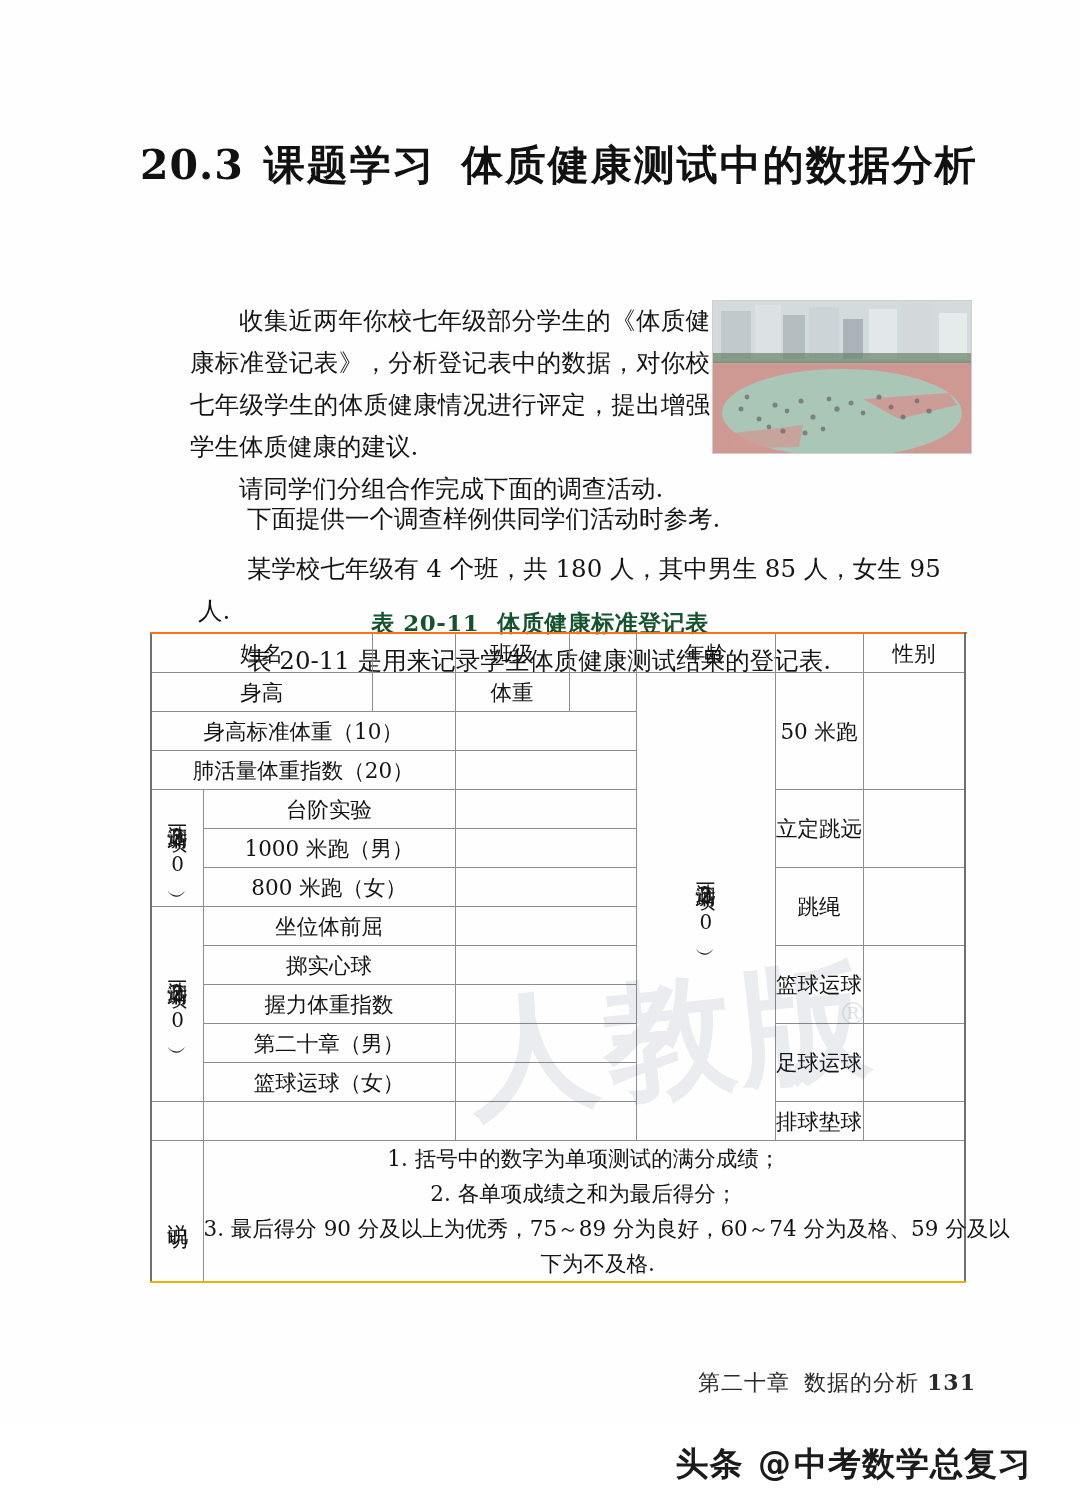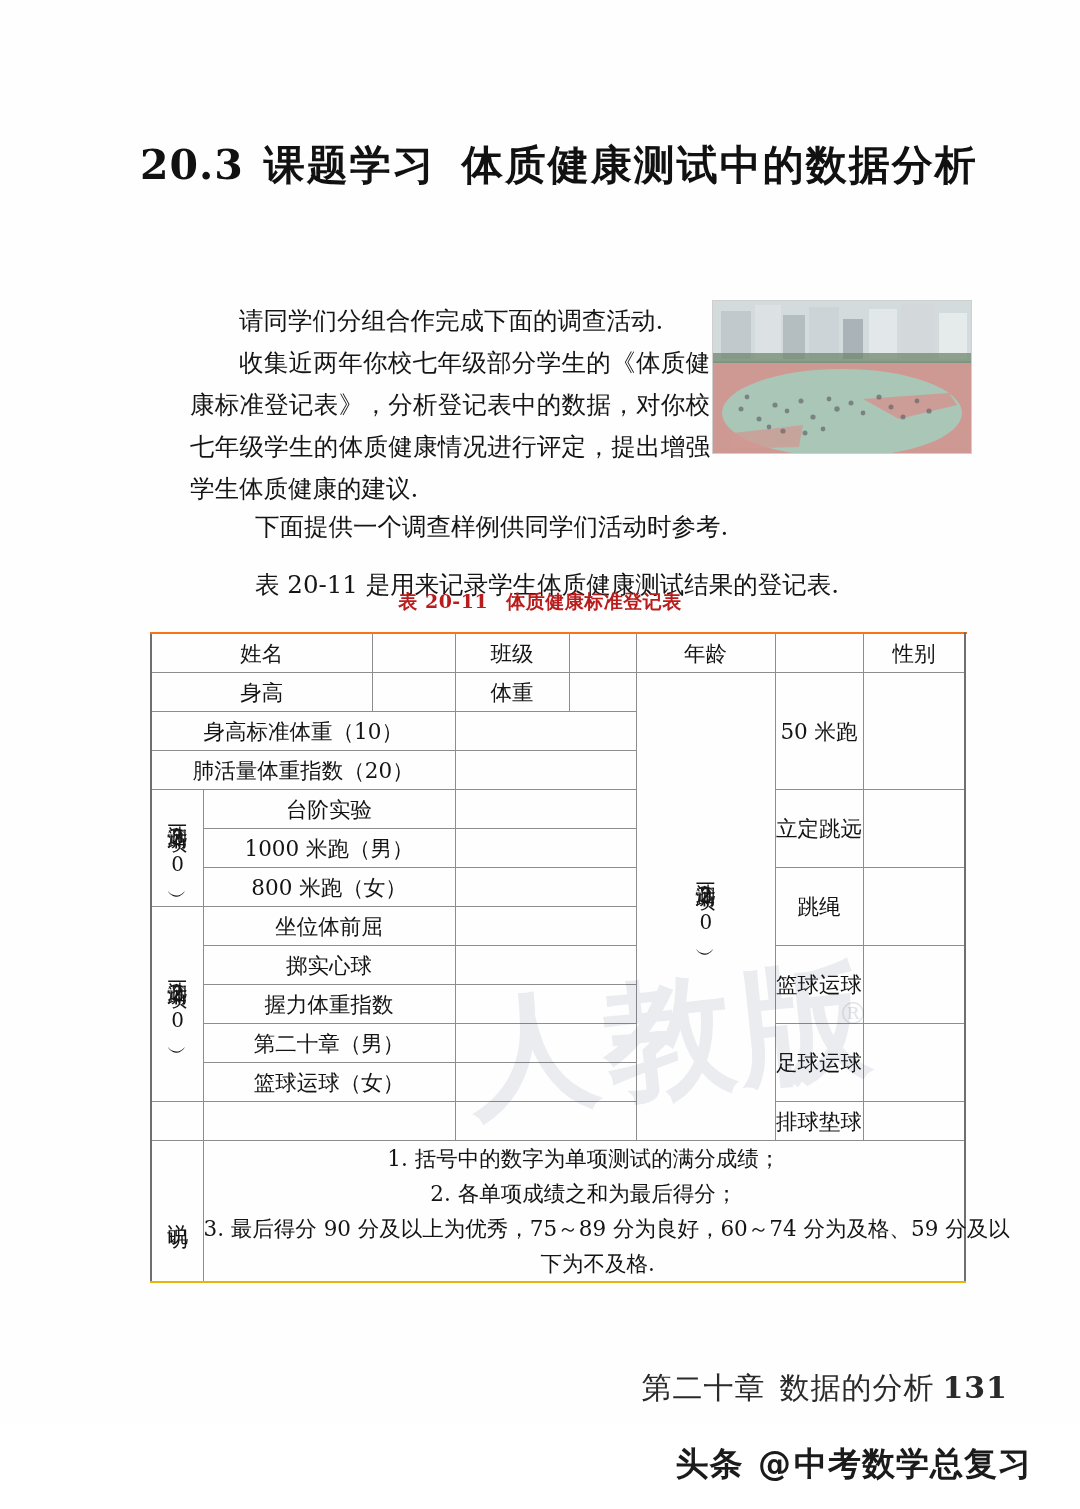--- a/index.html
+++ b/index.html
@@ -49,43 +49,43 @@
   .intro p.indent { text-indent: 2em; }
 
   .intro2 {
     position: absolute;
     left: 190px; top: 490px;
     width: 790px;
     font-size: 24.5px;
     line-height: 42px;
     color: #151515;
   }
-  .intro2 p { margin: 16px; text-indent: 2em; }
+  .intro2 p { margin: 8px; text-indent: 2em; }
 
   
   .photo {
     position: absolute;
     left: 712px; top: 300px;
     width: 258px; height: 152px;
     border: 1px solid #cfcfcf;
     overflow: hidden;
     background: #9fb0a6;
   }
   .photo svg { display:block; width:100%; height:100%; }
 
   
   .table-caption {
     position: absolute;
-    left: 0; top: 589px;
+    left: 0; top: 608px;
     width: 1080px;
     text-align: center;
-    font-size: 19px;
+    font-size: 23px;
     font-weight: 700;
     letter-spacing: 0.5px;
-    color: #b91c1c;
+    color: #14532d;
   }
   .table-caption .cap-gap { display:inline-block; width: 18px; }
 
   
   .reg-table {
     position: absolute;
     left: 150px; top: 632px;
     width: 814px;
     border-collapse: collapse;
     table-layout: fixed;
@@ -157,23 +157,23 @@
     opacity: 0.13;
     pointer-events: none;
   }
 
   
   .footer {
     position: absolute;
     left: 0; top: 1368px;
     width: 1080px;
     text-align: right;
-    padding-right: 72px;
+    padding-right: 104px;
     box-sizing: border-box;
-    font-size: 30px;
+    font-size: 22px;
     color: #2a2a2a;
     letter-spacing: 1px;
   }
   .footer .f-gap { display:inline-block; width: 14px; }
   .footer .pageno { font-weight: 700; margin-left: 8px; }
 
   
   .bottom-bar {
     position: absolute;
     left: 0; top: 1424px;
@@ -196,26 +196,27 @@
 </head>
 <body>
 
 <div class="page">
 
   <div class="chapter-title">
     <span class="num">20.3</span><span>课题学习</span><span class="gap"></span><span>体质健康测试中的数据分析</span>
   </div>
 
   <div class="intro">
+    <p class="indent">收集近两年你校七年级部分学生的《体质健康标准登记表》，分析登记表中的数据，对你校七年级学生的体质健康情况进行评定，提出增强学生体质健康的建议.</p>
     <p class="indent">请同学们分组合作完成下面的调查活动.</p>
-    <p class="indent">收集近两年你校七年级部分学生的《体质健康标准登记表》，分析登记表中的数据，对你校七年级学生的体质健康情况进行评定，提出增强学生体质健康的建议.</p>
   </div>
 
   <div class="intro2">
     <p>下面提供一个调查样例供同学们活动时参考.</p>
+    <p>某学校七年级有 4 个班，共 180 人，其中男生 85 人，女生 95 人.</p>
     <p>表 20-11 是用来记录学生体质健康测试结果的登记表.</p>
   </div>
 
   <div class="photo">
     <svg viewBox="0 0 258 152" preserveAspectRatio="none">
       <rect x="0" y="0" width="258" height="60" fill="#cfd6d9"></rect>
       <rect x="8" y="10" width="30" height="48" fill="#b9c2c6"></rect>
       <rect x="42" y="4" width="26" height="54" fill="#d8dee1"></rect>
       <rect x="70" y="14" width="22" height="44" fill="#aab4b8"></rect>
       <rect x="96" y="6" width="30" height="52" fill="#c6ced2"></rect>

